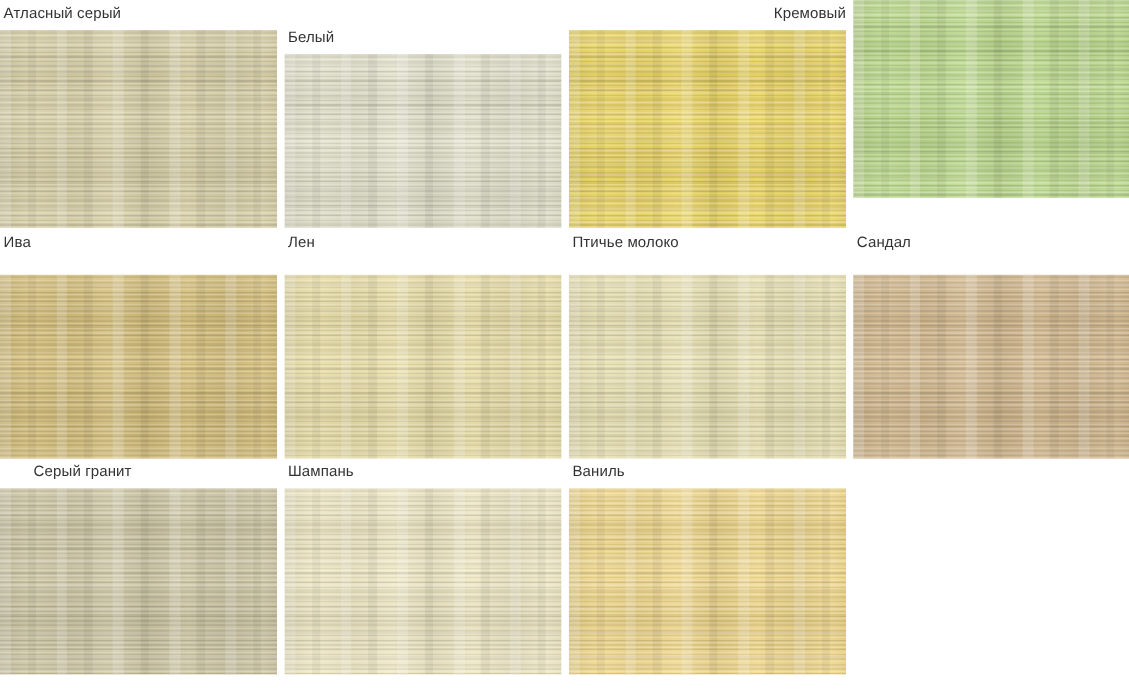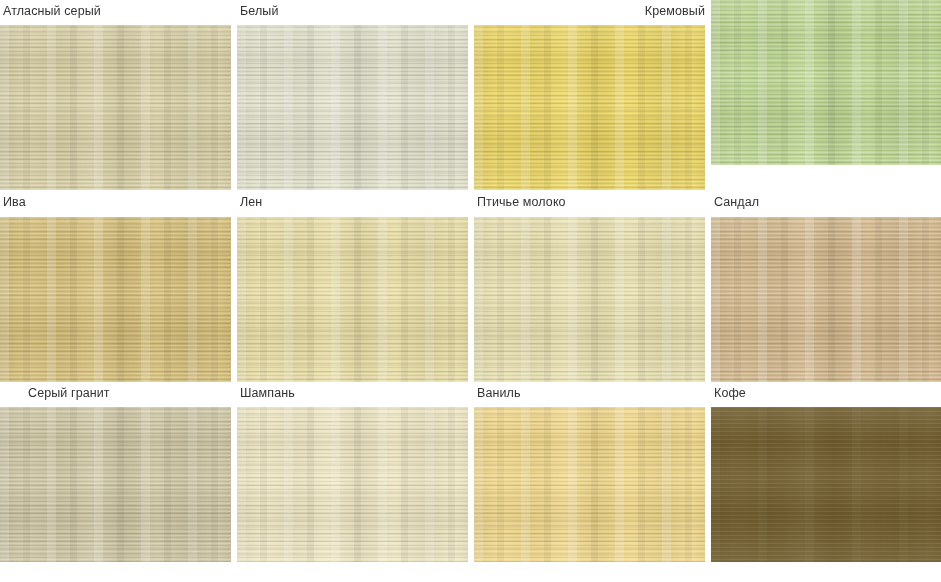--- a/index.html
+++ b/index.html
@@ -34,21 +34,21 @@
     height: 25px;
     line-height: 23px;
     padding-left: 3px;
     font-size: 12.5px;
     color: #333333;
     letter-spacing: 0.1px;
     white-space: nowrap;
     overflow: hidden;
   }
 
-  .row-2 .swatch-label { height: 27px; line-height: 25px; }
+  .row-2 .swatch-label { height: 39px; line-height: 25px; }
 
   .swatch-chip {
     position: relative;
     width: 231px;
     height: 165px;
     overflow: hidden;
   }
   .row-2 .swatch-chip { height: 165px; }
   .row-3 .swatch-chip { height: 155px; }
 
@@ -140,21 +140,21 @@
     <span class="swatch-label" style="color: rgb(51, 51, 51);">Атласный серый</span>
     <div class="swatch-chip" style="background-color: rgb(217, 208, 166);">
       <span class="tex tex-bands"></span>
       <span class="tex tex-grain"></span>
       <span class="tex tex-streak"></span>
       <span class="tex tex-sweep"></span>
     </div>
   </div>
 
   <div class="swatch-cell row-1">
-    <span class="swatch-label" style="color: rgb(51, 51, 51);">Белый</span>
+    <span class="swatch-label" style="color: rgb(51, 51, 51); margin-top: 20px;">Белый</span>
     <div class="swatch-chip" style="background-color: rgb(228, 227, 205);">
       <span class="tex tex-bands"></span>
       <span class="tex tex-grain"></span>
       <span class="tex tex-streak"></span>
       <span class="tex tex-sweep"></span>
     </div>
   </div>
 
   <div class="swatch-cell row-1">
     <span class="swatch-label" style="color: rgb(51, 51, 51); text-align: right;">Кремовый</span>
@@ -238,23 +238,14 @@
   <div class="swatch-cell row-3">
     <span class="swatch-label" style="color: rgb(51, 51, 51);">Ваниль</span>
     <div class="swatch-chip" style="background-color: rgb(242, 217, 140);">
       <span class="tex tex-bands"></span>
       <span class="tex tex-grain"></span>
       <span class="tex tex-streak"></span>
       <span class="tex tex-sweep"></span>
     </div>
   </div>
 
-  <div class="swatch-cell row-3">
-    <span class="swatch-label" style="color: rgb(51, 51, 51);">Кофе</span>
-    <div class="swatch-chip chip-solid" style="background-color: rgb(111, 92, 44);">
-      <span class="tex tex-bands"></span>
-      <span class="tex tex-grain"></span>
-      <span class="tex tex-streak"></span>
-      <span class="tex tex-sweep"></span>
-    </div>
-  </div>
 
 </div>
 
 </body></html>

